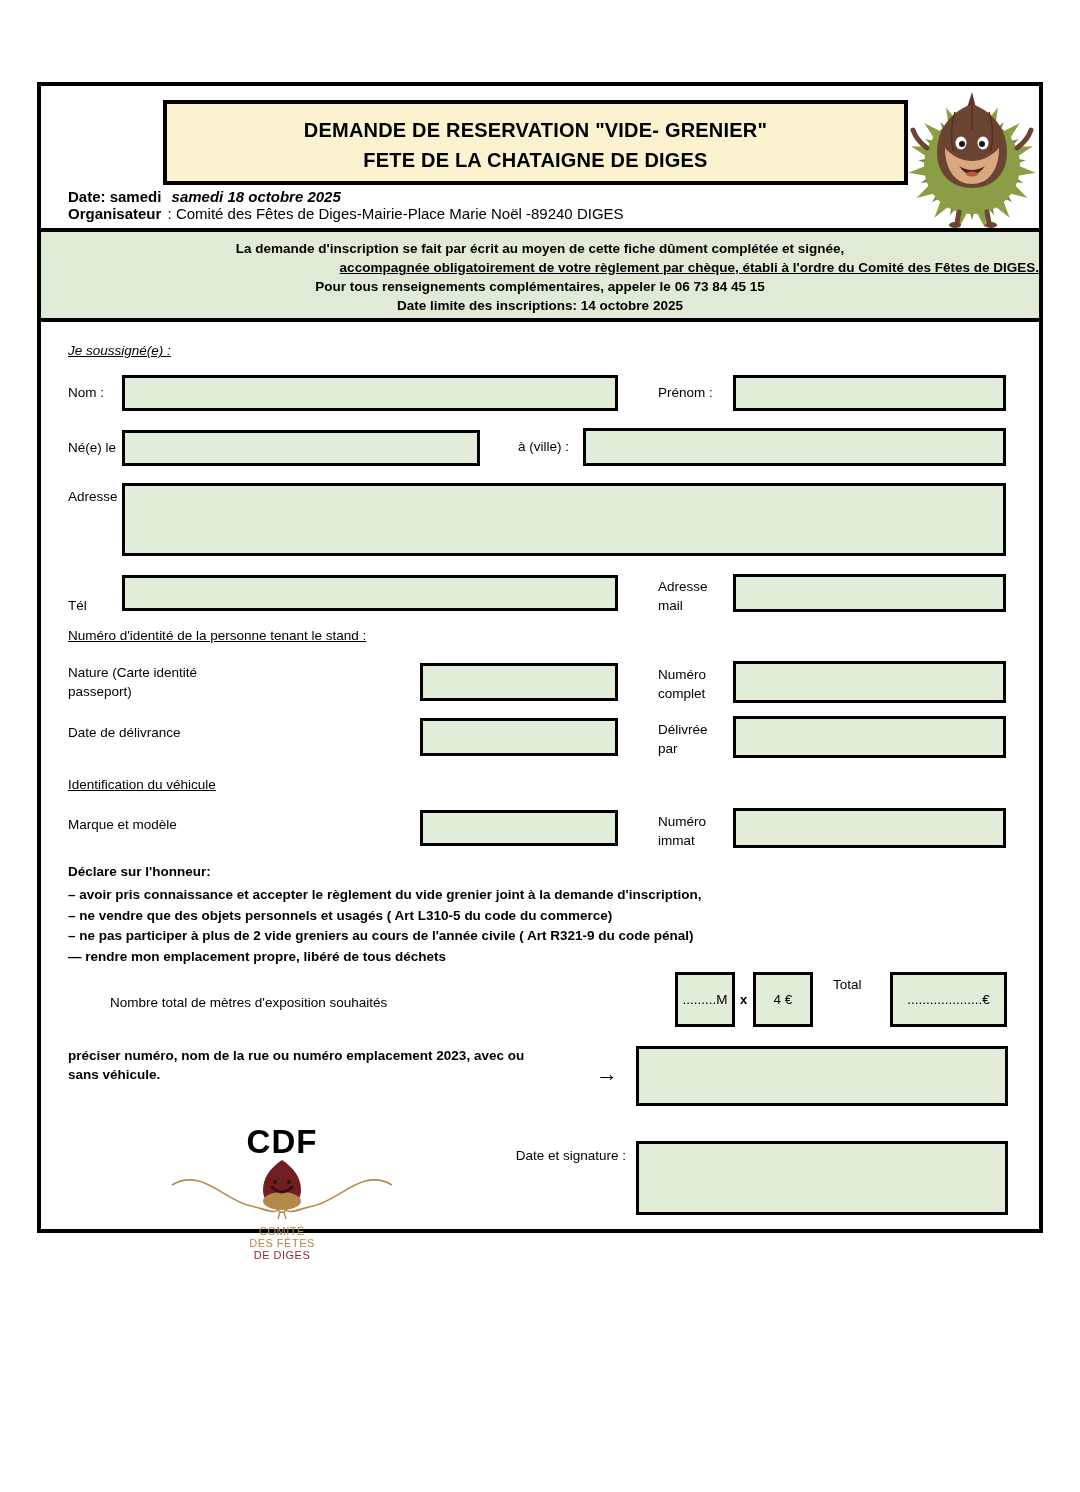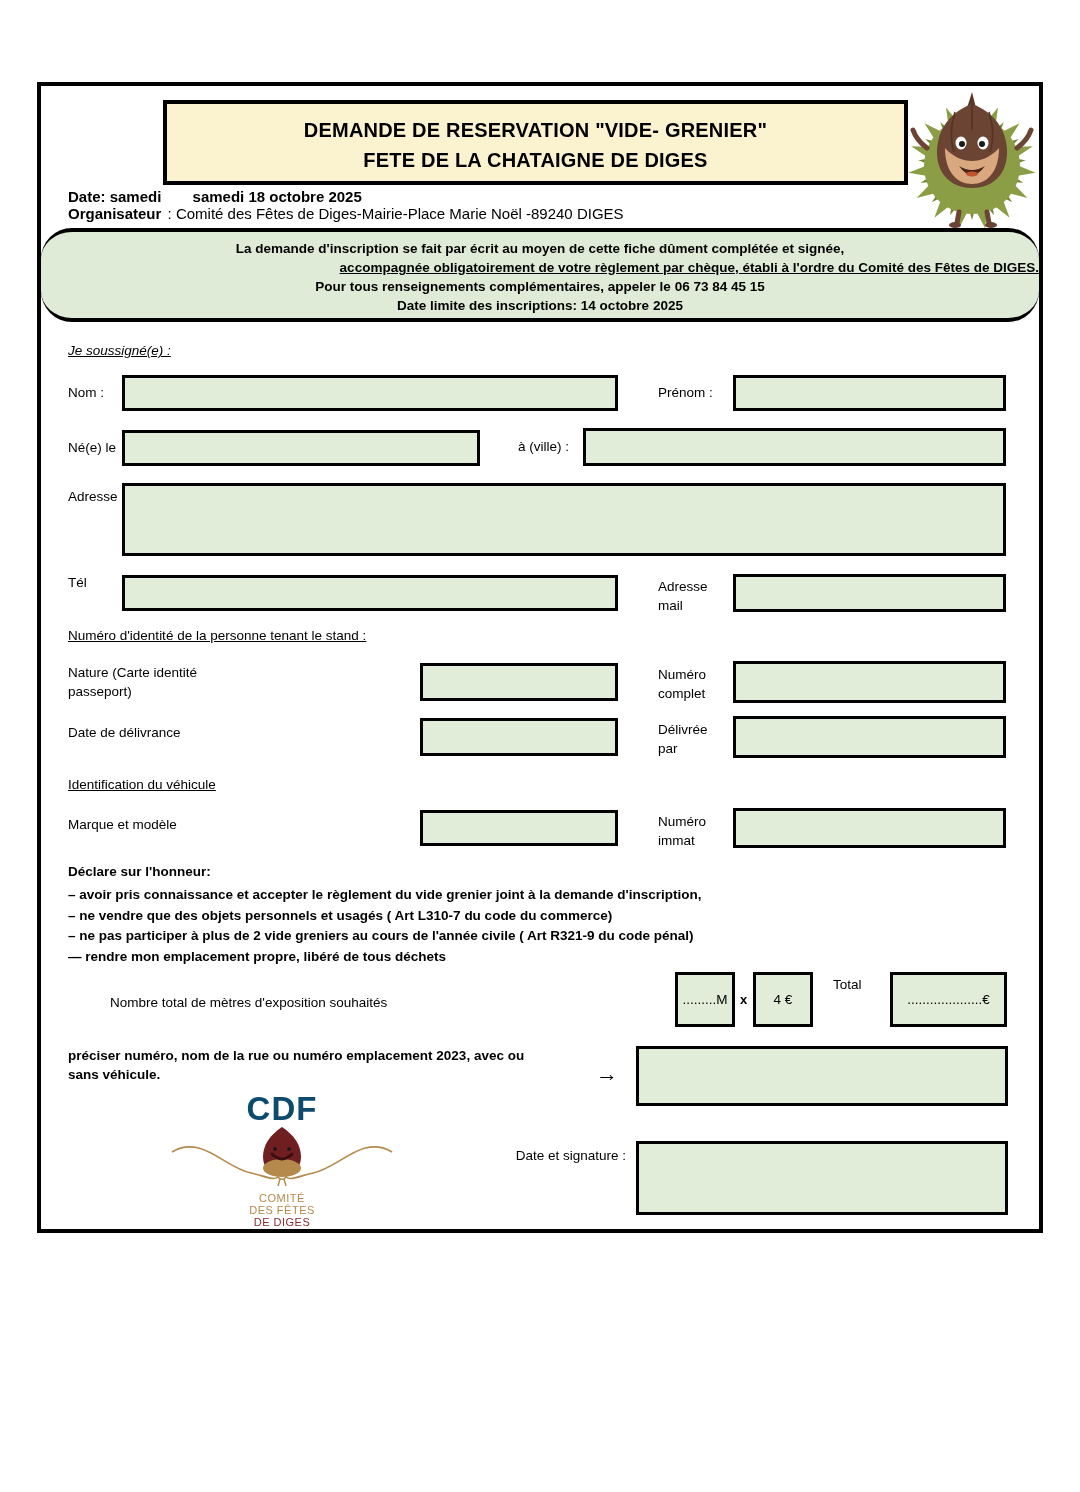--- a/index.html
+++ b/index.html
@@ -4,33 +4,33 @@
 <style>
   * { margin:0; padding:0; box-sizing:border-box; }
   html,body { background:#fff; }
   body { width:1080px; height:1492px; position:relative; font-family:"Liberation Sans", sans-serif; color:#000; }
   .abs { position:absolute; }
   .frame { position:absolute; left:37px; top:82px; width:1006px; height:1151px; border:4px solid #000; background:#fff; }
   .title-box { left:122px; top:14px; width:745px; height:85px; border:4px solid #000; background:#FBF2CF; text-align:center; padding-top:11px; }
   .title-box div { font-size:20px; font-weight:bold; line-height:30px; letter-spacing:.2px; }
   .hdr-line { left:27px; font-size:15px; white-space:nowrap; }
   .hdr-line .lbl { font-weight:bold; }
-  .notice { left:0; top:142px; width:998px; height:94px; background:#DFEBD6; border-top:4px solid #000; border-bottom:4px solid #000; text-align:center; padding-top:7px;border-radius:31px; }
+  .notice { left:0; top:142px; width:998px; height:94px; background:#DFEBD6; border-top:4px solid #000; border-bottom:4px solid #000; text-align:center; padding-top:7px; }
   .notice div { font-size:13.5px; font-weight:bold; line-height:19px; }
   .u { text-decoration:underline;text-align:right; }
   .lab { font-size:13.5px; line-height:19px; }
   .head-u { font-size:13.5px; text-decoration:underline; }
   .intro { font-size:13.5px; font-style:italic; text-decoration:underline; }
   .field { background:#E1EDD9; border:3px solid #000; }
   .decl-head { font-size:13.5px; font-weight:bold;text-align:right; }
   .decl-items div { font-size:13.5px; font-weight:bold; line-height:20.5px; }
   .bold-block div { font-size:13.5px; font-weight:bold; line-height:19px; }
   .cellbox { background:#E1EDD9; border:3px solid #000; display:flex; align-items:center; justify-content:center; font-size:13.5px; }
   .logo-wrap { left:128px; top:1006px; width:226px; height:146px; text-align:center; }
-  .cdf-txt { font-size:33px; font-weight:bold; color:#0c4a6e; letter-spacing:1px; line-height:34px; }
+  .cdf-txt { font-size:33px; font-weight:bold; color:#000000; letter-spacing:1px; line-height:34px;margin-top:33px; }
   .logo-small { font-size:11px; line-height:12px; color:#B5894B; letter-spacing:.5px; }
   .logo-small.maroon { color:#8B2A2F; font-weight:normal; }
   .arrow { font-size:22px; font-weight:bold; }
 </style>
 </head>
 <body>
 
 <div class="frame">
 
   <div class="abs title-box">
@@ -95,21 +95,21 @@
       <ellipse cx="78" cy="57" rx="5.5" ry="6.5" fill="#fff"></ellipse>
       <circle cx="57" cy="58" r="3" fill="#1a1a1a"></circle>
       <circle cx="77" cy="58" r="3" fill="#1a1a1a"></circle>
       <path d="M54,80 Q67,98 80,80 Q67,88 54,80 Z" fill="#4A241A"></path>
       <ellipse cx="67" cy="88" rx="6" ry="2.6" fill="#C0562F"></ellipse>
     </svg>
   </div>
 
   <div class="abs hdr-line" style="top:102px;">
     <span class="lbl">Date: samedi</span>
-    <span class="lbl" style="margin-left:27px;">samedi 18 octobre 2025</span>
+    <span class="lbl" style="margin-left:6px;font-style:italic;">samedi 18 octobre 2025</span>
   </div>
   <div class="abs hdr-line" style="top:119px;">
     <span class="lbl">Organisateur</span>
     <span style="margin-left:2px;">: Comité des Fêtes de Diges-Mairie-Place Marie Noël -89240 DIGES</span>
   </div>
 
   <div class="abs notice">
     <div>La demande d'inscription se fait par écrit au moyen de cette fiche dûment complétée et signée,</div>
     <div class="u">accompagnée obligatoirement de votre règlement par chèque, établi à l'ordre du Comité des Fêtes de DIGES.</div>
     <div>Pour tous renseignements complémentaires, appeler le 06 73 84 45 15</div>
@@ -124,21 +124,21 @@
   <div class="abs field" style="left:692px; top:289px; width:273px; height:36px;"></div>
 
   <div class="abs lab" style="left:27px; top:352px;">Né(e) le</div>
   <div class="abs field" style="left:81px; top:344px; width:358px; height:36px;"></div>
   <div class="abs lab" style="left:477px; top:351px;">à (ville) :</div>
   <div class="abs field" style="left:542px; top:342px; width:423px; height:38px;"></div>
 
   <div class="abs lab" style="left:27px; top:401px;">Adresse</div>
   <div class="abs field" style="left:81px; top:397px; width:884px; height:73px;"></div>
 
-  <div class="abs lab" style="left:27px; top:487px;">Tél</div>
+  <div class="abs lab" style="left:27px; top:510px;">Tél</div>
   <div class="abs field" style="left:81px; top:489px; width:496px; height:36px;"></div>
   <div class="abs lab" style="left:617px; top:491px;">
     <div>Adresse</div>
     <div>mail</div>
   </div>
   <div class="abs field" style="left:692px; top:488px; width:273px; height:38px;"></div>
 
   <div class="abs head-u" style="left:27px; top:542px;">Numéro d'identité de la personne tenant le stand :</div>
 
   <div class="abs lab" style="left:27px; top:577px;">
@@ -165,21 +165,21 @@
   <div class="abs field" style="left:379px; top:724px; width:198px; height:36px;"></div>
   <div class="abs lab" style="left:617px; top:726px;">
     <div>Numéro</div>
     <div>immat</div>
   </div>
   <div class="abs field" style="left:692px; top:722px; width:273px; height:40px;"></div>
 
   <div class="abs decl-head" style="left:27px; top:778px;">Déclare sur l'honneur:</div>
   <div class="abs decl-items" style="left:27px; top:799px; width:940px;">
     <div>– avoir pris connaissance et accepter le règlement du vide grenier joint à la demande d'inscription,</div>
-    <div>– ne vendre que des objets personnels et usagés ( Art L310-7 du code du commerce)</div>
+    <div>– ne vendre que des objets personnels et usagés ( Art L310-5 du code du commerce)</div>
     <div>– ne pas participer à plus de 2 vide greniers au cours de l'année civile ( Art R321-9 du code pénal)</div>
     <div>— rendre mon emplacement propre, libéré de tous déchets</div>
   </div>
 
   <div class="abs lab" style="left:69px; top:907px;">Nombre total de mètres d'exposition souhaités</div>
   <div class="abs cellbox" style="left:634px; top:886px; width:60px; height:55px;">
     <span>.........M</span>
   </div>
   <div class="abs" style="left:699px; top:906px; font-size:13px; font-weight:bold;">x</div>
   <div class="abs cellbox" style="left:712px; top:886px; width:60px; height:55px;">

